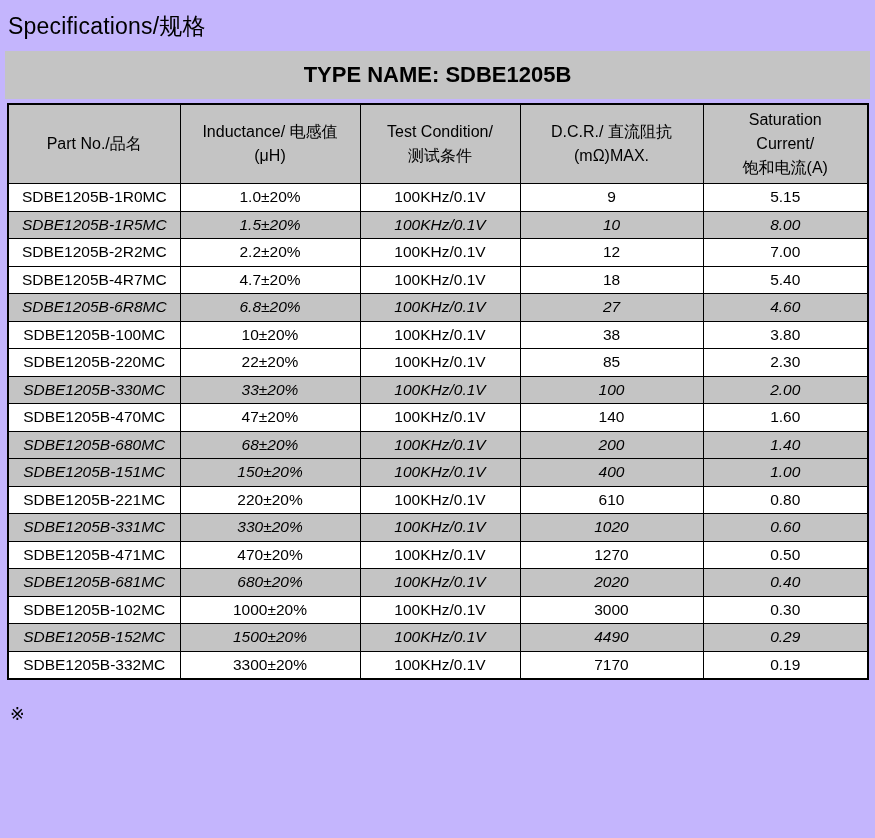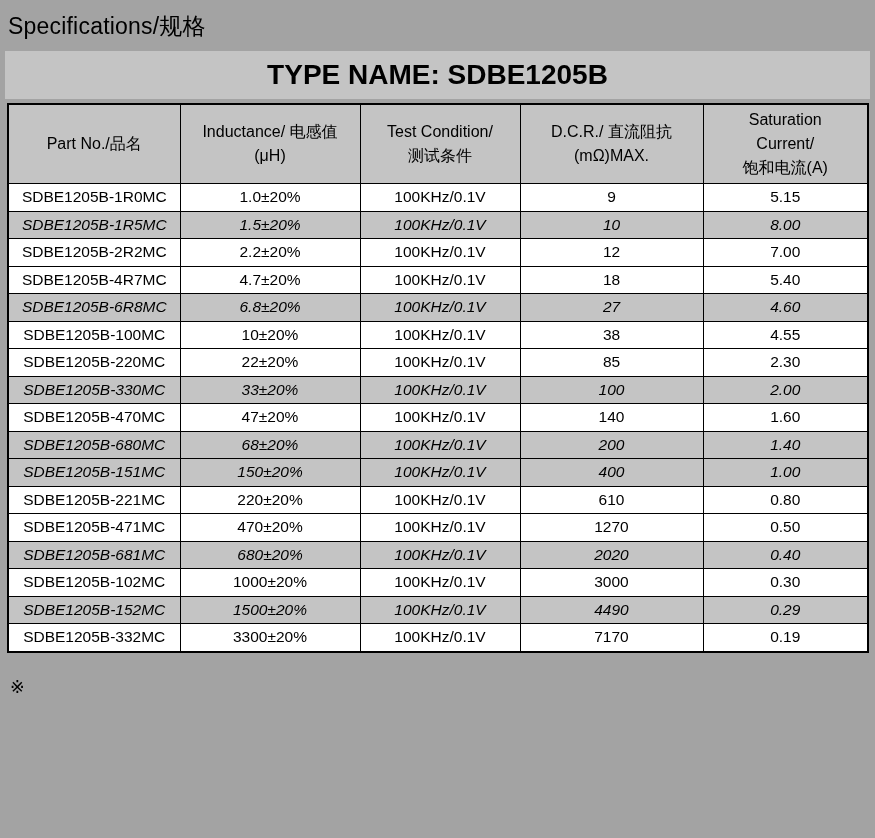--- a/index.html
+++ b/index.html
@@ -6,37 +6,37 @@
     margin: 0;
     padding: 0;
     background: #ffffff;
     font-family: "Liberation Sans", "DejaVu Sans", sans-serif;
     color: #000000;
   }
   .page {
     position: relative;
     width: 875px;
     height: 838px;
-    background: #a3a3a3;
+    background: #c4b5fd;
     overflow: hidden;
   }
   .page-title {
     padding: 11px 0 0 8px;
     font-size: 23px;
     letter-spacing: 0.2px;
   }
   .banner {
     margin: 9px 5px 0 5px;
     height: 48px;
     background: var(--shade, #c4c4c4);
     display: flex;
     align-items: center;
     justify-content: center;
     font-weight: bold;
-    font-size: 28px;
+    font-size: 22px;
   }
   table.spec-table {
     border-collapse: collapse;
     table-layout: fixed;
     margin: 4px 0 0 7px;
     width: 860px;
     border: 2px solid #000000;
   }
   col.c1 { width: 172px; }
   col.c2 { width: 180px; }
@@ -149,21 +149,21 @@
           <td>6.8±20%</td>
           <td>100KHz/0.1V</td>
           <td>27</td>
           <td>4.60</td>
         </tr>
         <tr>
           <td>SDBE1205B-100MC</td>
           <td>10±20%</td>
           <td>100KHz/0.1V</td>
           <td>38</td>
-          <td>4.55</td>
+          <td>3.80</td>
         </tr>
         <tr>
           <td>SDBE1205B-220MC</td>
           <td>22±20%</td>
           <td>100KHz/0.1V</td>
           <td>85</td>
           <td>2.30</td>
         </tr>
         <tr class="shade">
           <td>SDBE1205B-330MC</td>
@@ -192,20 +192,27 @@
           <td>100KHz/0.1V</td>
           <td>400</td>
           <td>1.00</td>
         </tr>
         <tr>
           <td>SDBE1205B-221MC</td>
           <td>220±20%</td>
           <td>100KHz/0.1V</td>
           <td>610</td>
           <td>0.80</td>
+        </tr>
+        <tr class="shade">
+          <td>SDBE1205B-331MC</td>
+          <td>330±20%</td>
+          <td>100KHz/0.1V</td>
+          <td>1020</td>
+          <td>0.60</td>
         </tr>
         <tr>
           <td>SDBE1205B-471MC</td>
           <td>470±20%</td>
           <td>100KHz/0.1V</td>
           <td>1270</td>
           <td>0.50</td>
         </tr>
         <tr class="shade">
           <td>SDBE1205B-681MC</td>

